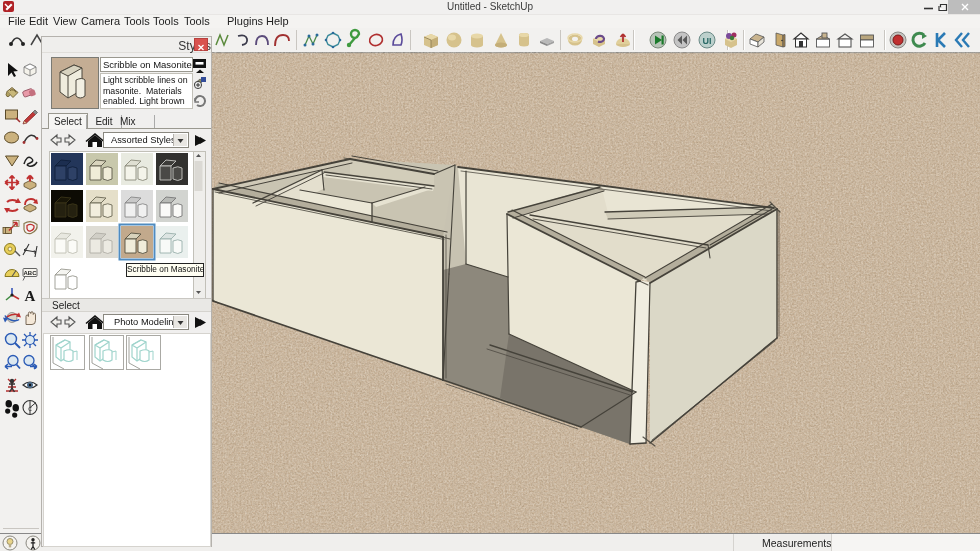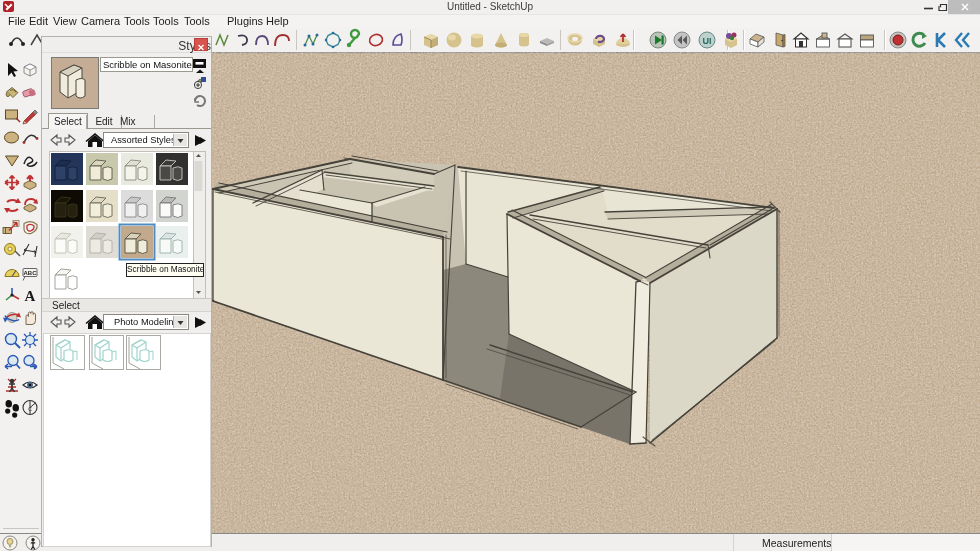--- a/index.html
+++ b/index.html
@@ -505,20 +505,21 @@
     <svg width="44" height="48" viewBox="0 0 44 48">
       <polygon points="8,14 22,7 30,10 30,32 16,40 8,34" fill="#efecdd" stroke="#4a463c" stroke-width="1"></polygon>
       <polygon points="8,14 22,7 30,10 16,18" fill="#d8d3c0" stroke="#4a463c" stroke-width="1"></polygon>
       <path d="M16,18 L16,40" stroke="#4a463c" stroke-width="1"></path>
       <path d="M24,22 q6,-3 9,0 l0,16 q-5,4 -9,0 z" fill="#f2efe2" stroke="#4a463c" stroke-width="1"></path>
     </svg>
   </div>
 
   <div class="abs" style="left:58px;top:20px;width:89px;height:13px;background:#fff;border:1px solid #9a988f;font-size:9.5px;color:#111;padding-left:2px;line-height:13px">Scribble on Masonite</div>
 
+  <div class="abs" style="left:58px;top:36px;width:89px;height:33px;background:#fff;border:1px solid #c2c0b8;font-size:8.8px;color:#111;padding:1px 0 0 2px;line-height:10.6px">Light scribble lines on masonite.&nbsp; Materials enabled. Light brown</div>
 
   <svg class="abs" style="left:150px;top:21px" width="17" height="50" viewBox="0 0 17 50">
     <rect x="1" y="1" width="13" height="9" fill="#111"></rect>
     <rect x="3.5" y="4" width="8" height="2.6" fill="#fff"></rect>
     <path d="M4 15 l4 -3.5 4 3.5 z" fill="#111"></path>
     <g>
       <path d="M2 26 l6 -5 3 2 -6 5 z" fill="#8a8a60" stroke="#555" stroke-width="0.7"></path>
       <rect x="9" y="19" width="5" height="5" fill="#334d99"></rect>
       <circle cx="6" cy="27" r="3.6" fill="#f3f3f3" stroke="#333" stroke-width="0.9"></circle>
       <path d="M6 24.8 v4.4 M3.8 27 h4.4" stroke="#333" stroke-width="1"></path>

